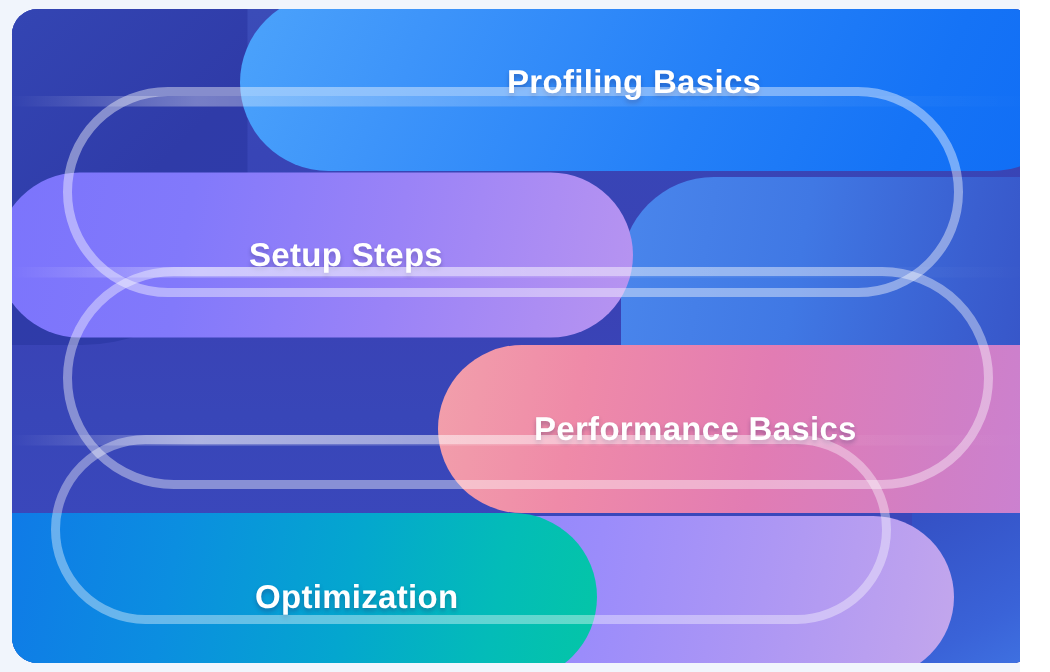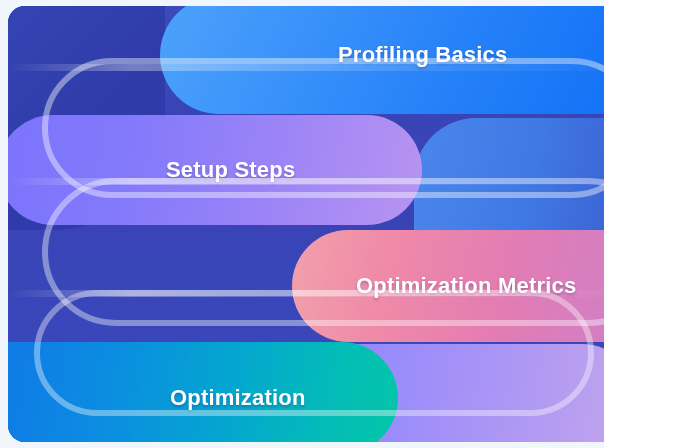--- a/index.html
+++ b/index.html
@@ -9,21 +9,21 @@
   }
   body {
     width: 700px;
     height: 448px;
     overflow: hidden;
     font-family: "Liberation Sans", sans-serif;
   }
 
   .canvas {
     position: relative;
-    width: 604px;
+    width: 680px;
     height: 448px;
     background: #f1f5fc;
     overflow: hidden;
   }
 
   
   .card {
     position: absolute;
     left: 8px;
     top: 6px;
@@ -225,21 +225,21 @@
 
     <div class="pill pill-profiling">
       <span class="label">Profiling Basics</span>
     </div>
 
     <div class="pill pill-setup">
       <span class="label">Setup Steps</span>
     </div>
 
     <div class="pill pill-metrics">
-      <span class="label">Optimization Metrics</span>
+      <span class="label">Performance Basics</span>
     </div>
 
     <div class="pill pill-purple-low"></div>
     <div class="pill pill-optimization">
       <span class="label">Optimization</span>
     </div>
 
     <div class="outline outline-top"></div>
     <div class="outline outline-mid"></div>
     <div class="outline outline-low"></div>

